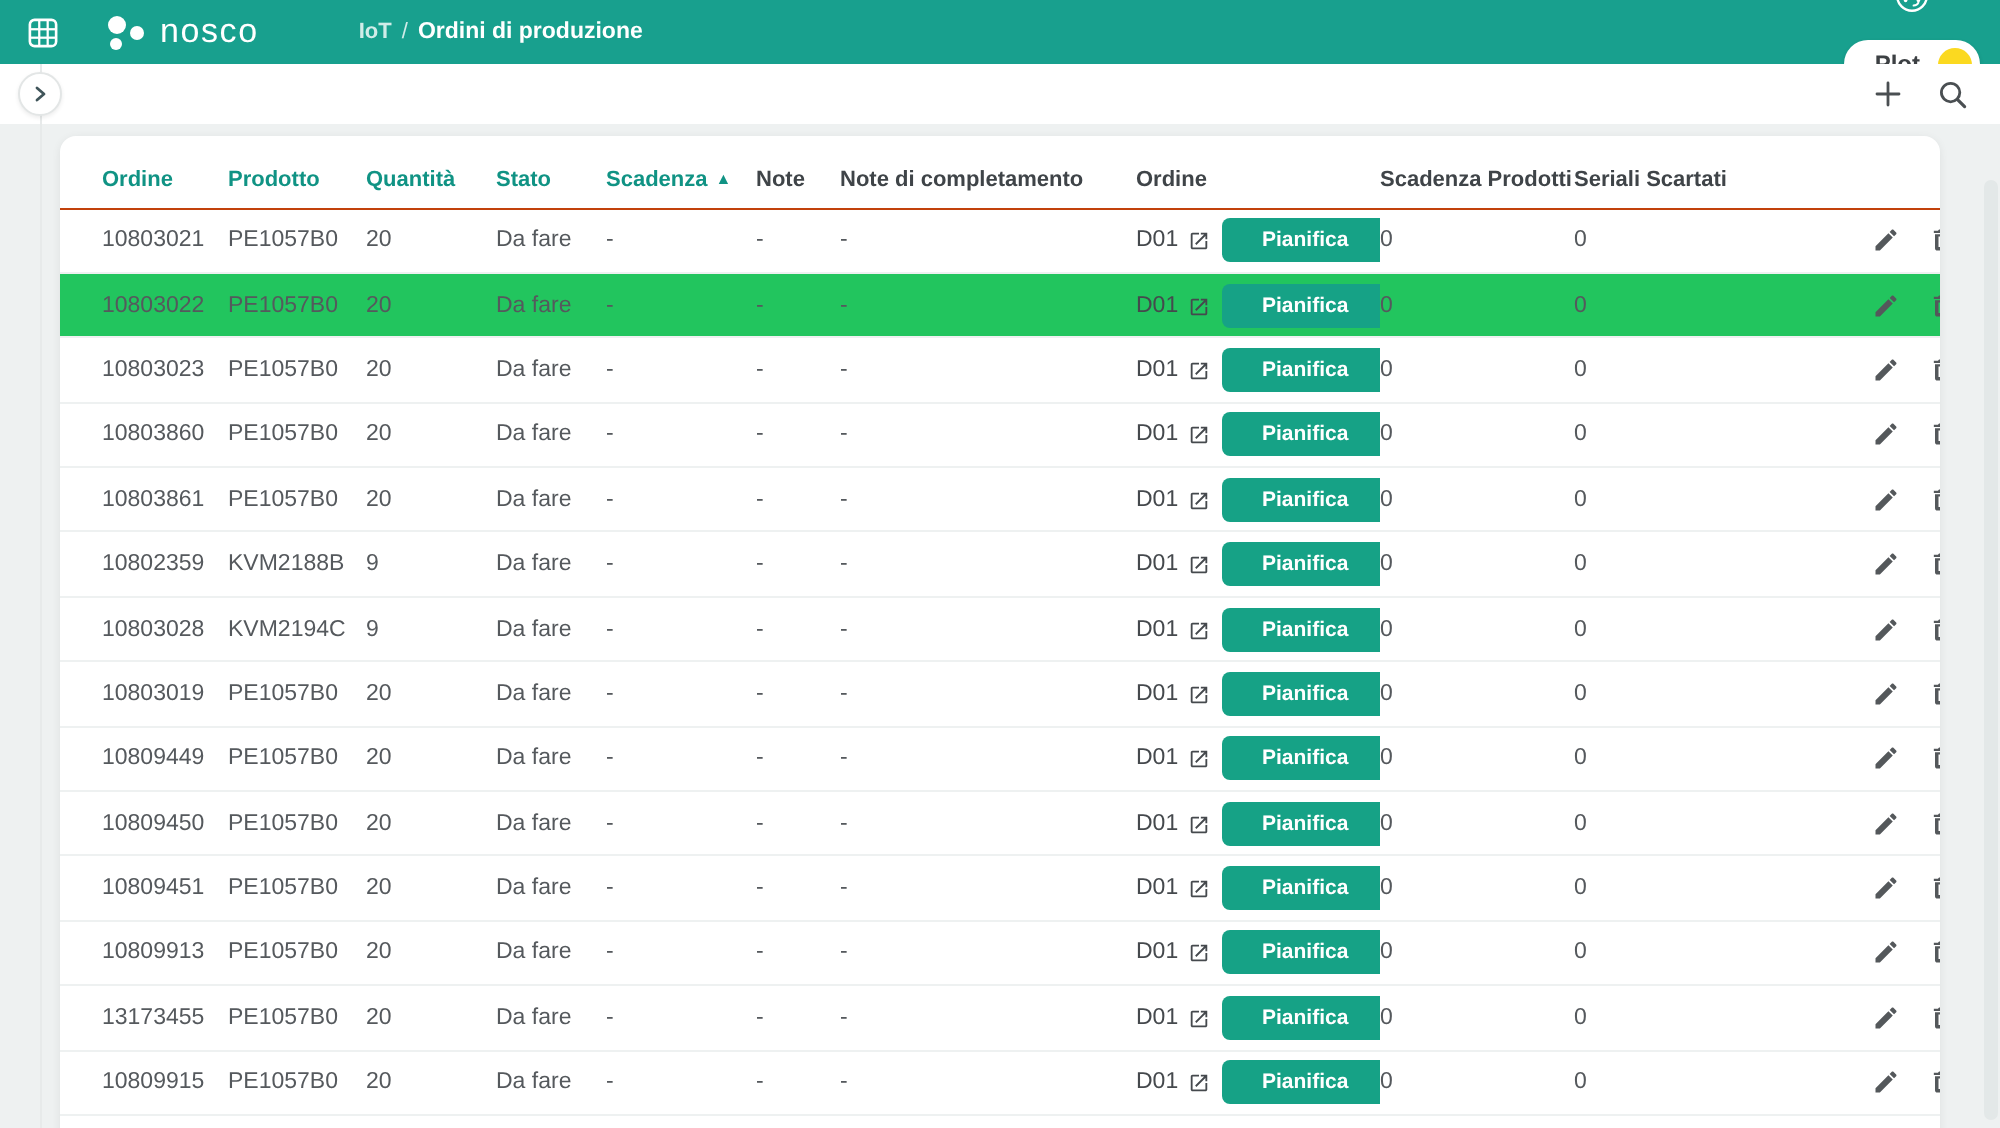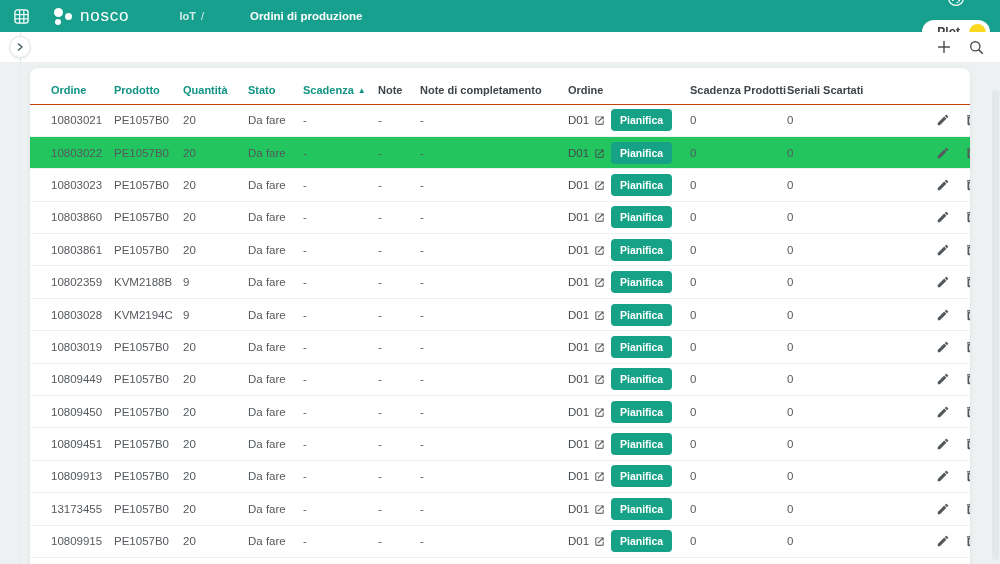--- a/index.html
+++ b/index.html
@@ -14,21 +14,21 @@
   .logo { display:flex; align-items:center; gap:7px; margin-left:22px; cursor:pointer; }
   .logo-mark { width:19px; height:17px; position:relative; }
   .logo-mark i { position:absolute; background:#fff; border-radius:50%; }
   .logo-mark .c1 { width:9px; height:9px; left:0; top:0; }
   .logo-mark .c2 { width:6px; height:6px; left:1px; top:11px; }
   .logo-mark .c3 { width:7px; height:7px; left:11px; top:5px; }
   .logo-text { font-size:17px; font-weight:400; letter-spacing:.8px;text-align:right; }
   .breadcrumb { margin-left:50px; font-size:11px; display:flex; gap:5px; align-items:flex-start; }
   .breadcrumb .sec { opacity:.8; font-weight:600; }
   .breadcrumb .sep { opacity:.8; }
-  .breadcrumb .page { font-weight:700; font-size:11.5px;margin-left:41px; }
+  .breadcrumb .page { font-weight:700; font-size:11.5px; }
   .appbar-right { margin-left:auto; display:flex; align-items:center; gap:12px;flex-direction:column; }
   .support-btn { width:20px; height:20px; display:flex; align-items:center;
     justify-content:center; cursor:pointer; }
   .plot-pill { background:#fff; height:24px; border-radius:13px; display:flex;
     align-items:center; gap:9px; padding:0 4px 0 15px; cursor:pointer;
     box-shadow:0 1px 2px rgba(0,0,0,.15); }
   .plot-pill .lbl { font-size:12px; font-weight:700; color:#3c4043; }
   .plot-pill .knob { width:17px; height:17px; border-radius:50%; background:#fbd920; }
 
   
@@ -57,21 +57,21 @@
   th.teal { color:#109384; cursor:pointer; }
   .sort-arrow { font-size:8px; color:#109384; margin-left:4px; position:relative; top:-1px; }
   td { height:32.4px; vertical-align:middle; font-size:11.5px; color:#55595d;
     border-bottom:1px solid #eef1f1; white-space:nowrap; overflow:hidden; }
   td:first-child, th:first-child { padding-left:21px; }
   tr.highlight td { background:#22c55e; }
   .linea-link { display:inline-flex; align-items:flex-end; gap:5px; color:#45494d;
     cursor:pointer; }
   .btn-pianifica { background:#16a286; color:#fff; border:none; border-radius:4px;
     font-family:"Liberation Sans", sans-serif; font-size:10.5px; font-weight:700;
-    padding:5px 9px; cursor:pointer; }
+    padding:5px 20px; cursor:pointer; }
   .c-actions { text-align:right; padding-right:7px; }
   .row-icon { display:inline-flex; width:14px; height:14px; margin-left:11px;
     cursor:pointer; vertical-align:middle; }
   svg { display:block; }
 </style>
 </head>
 <body>
 
 <div class="appbar">
   <span class="apps-btn">

